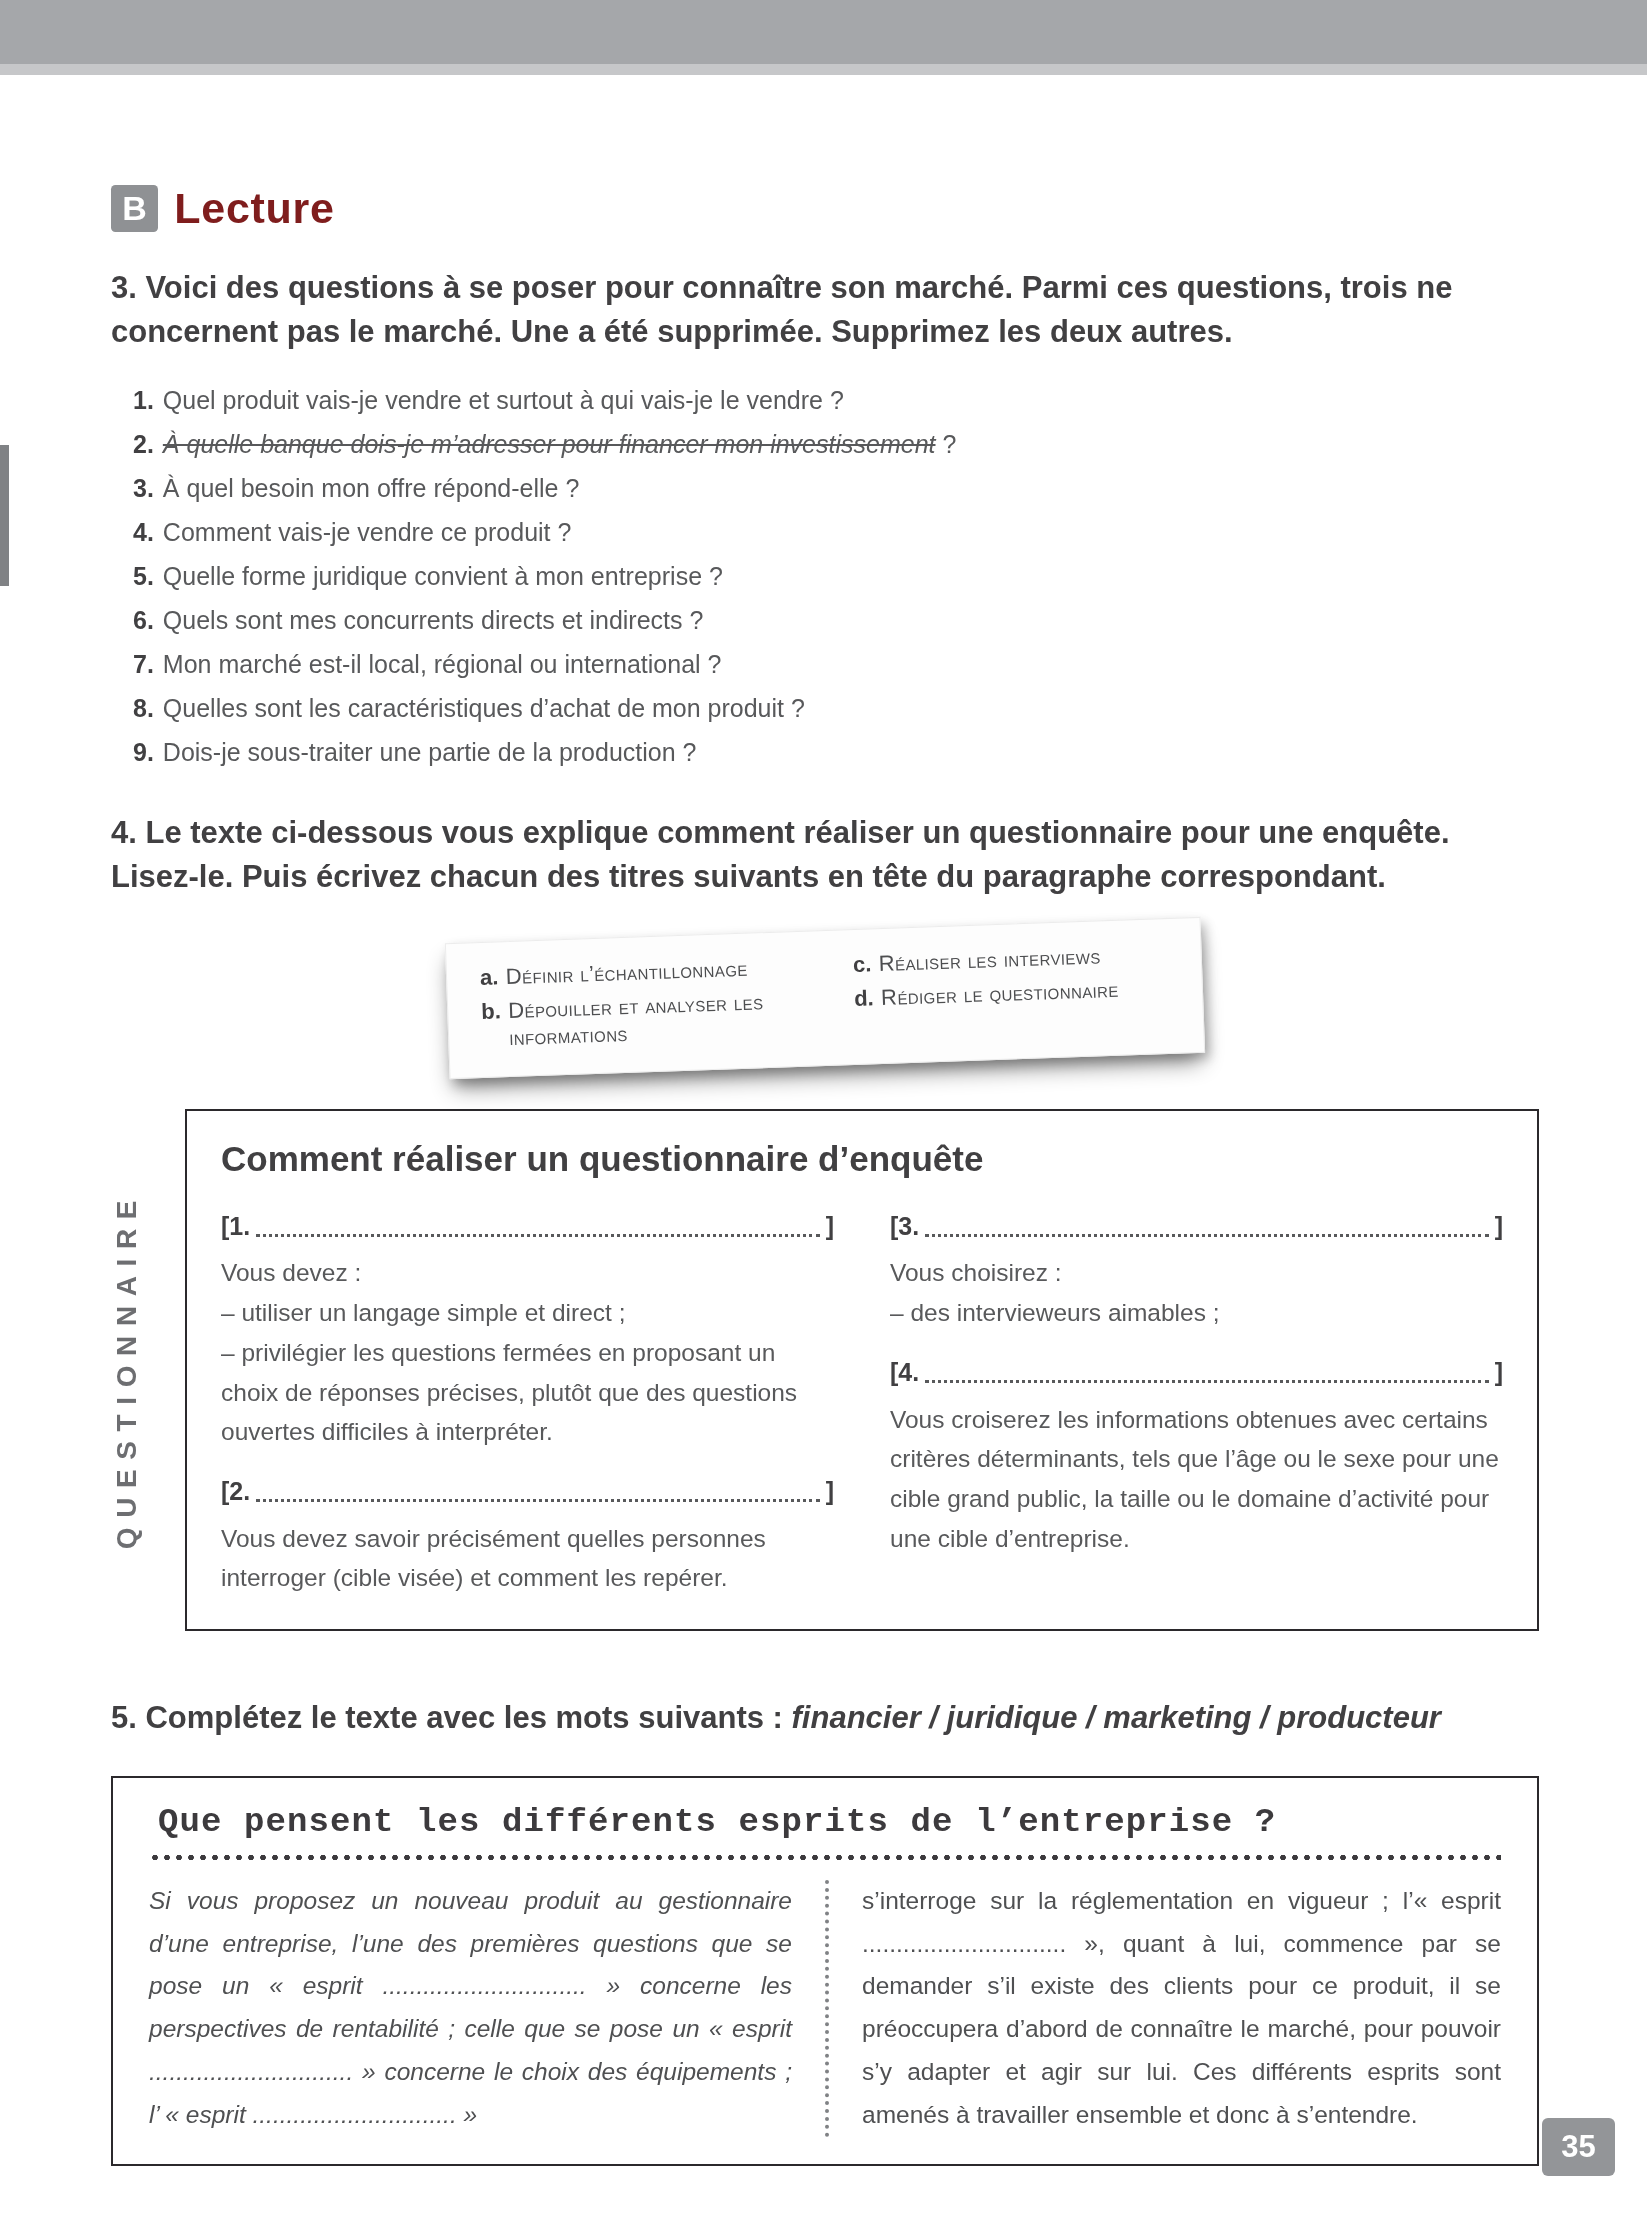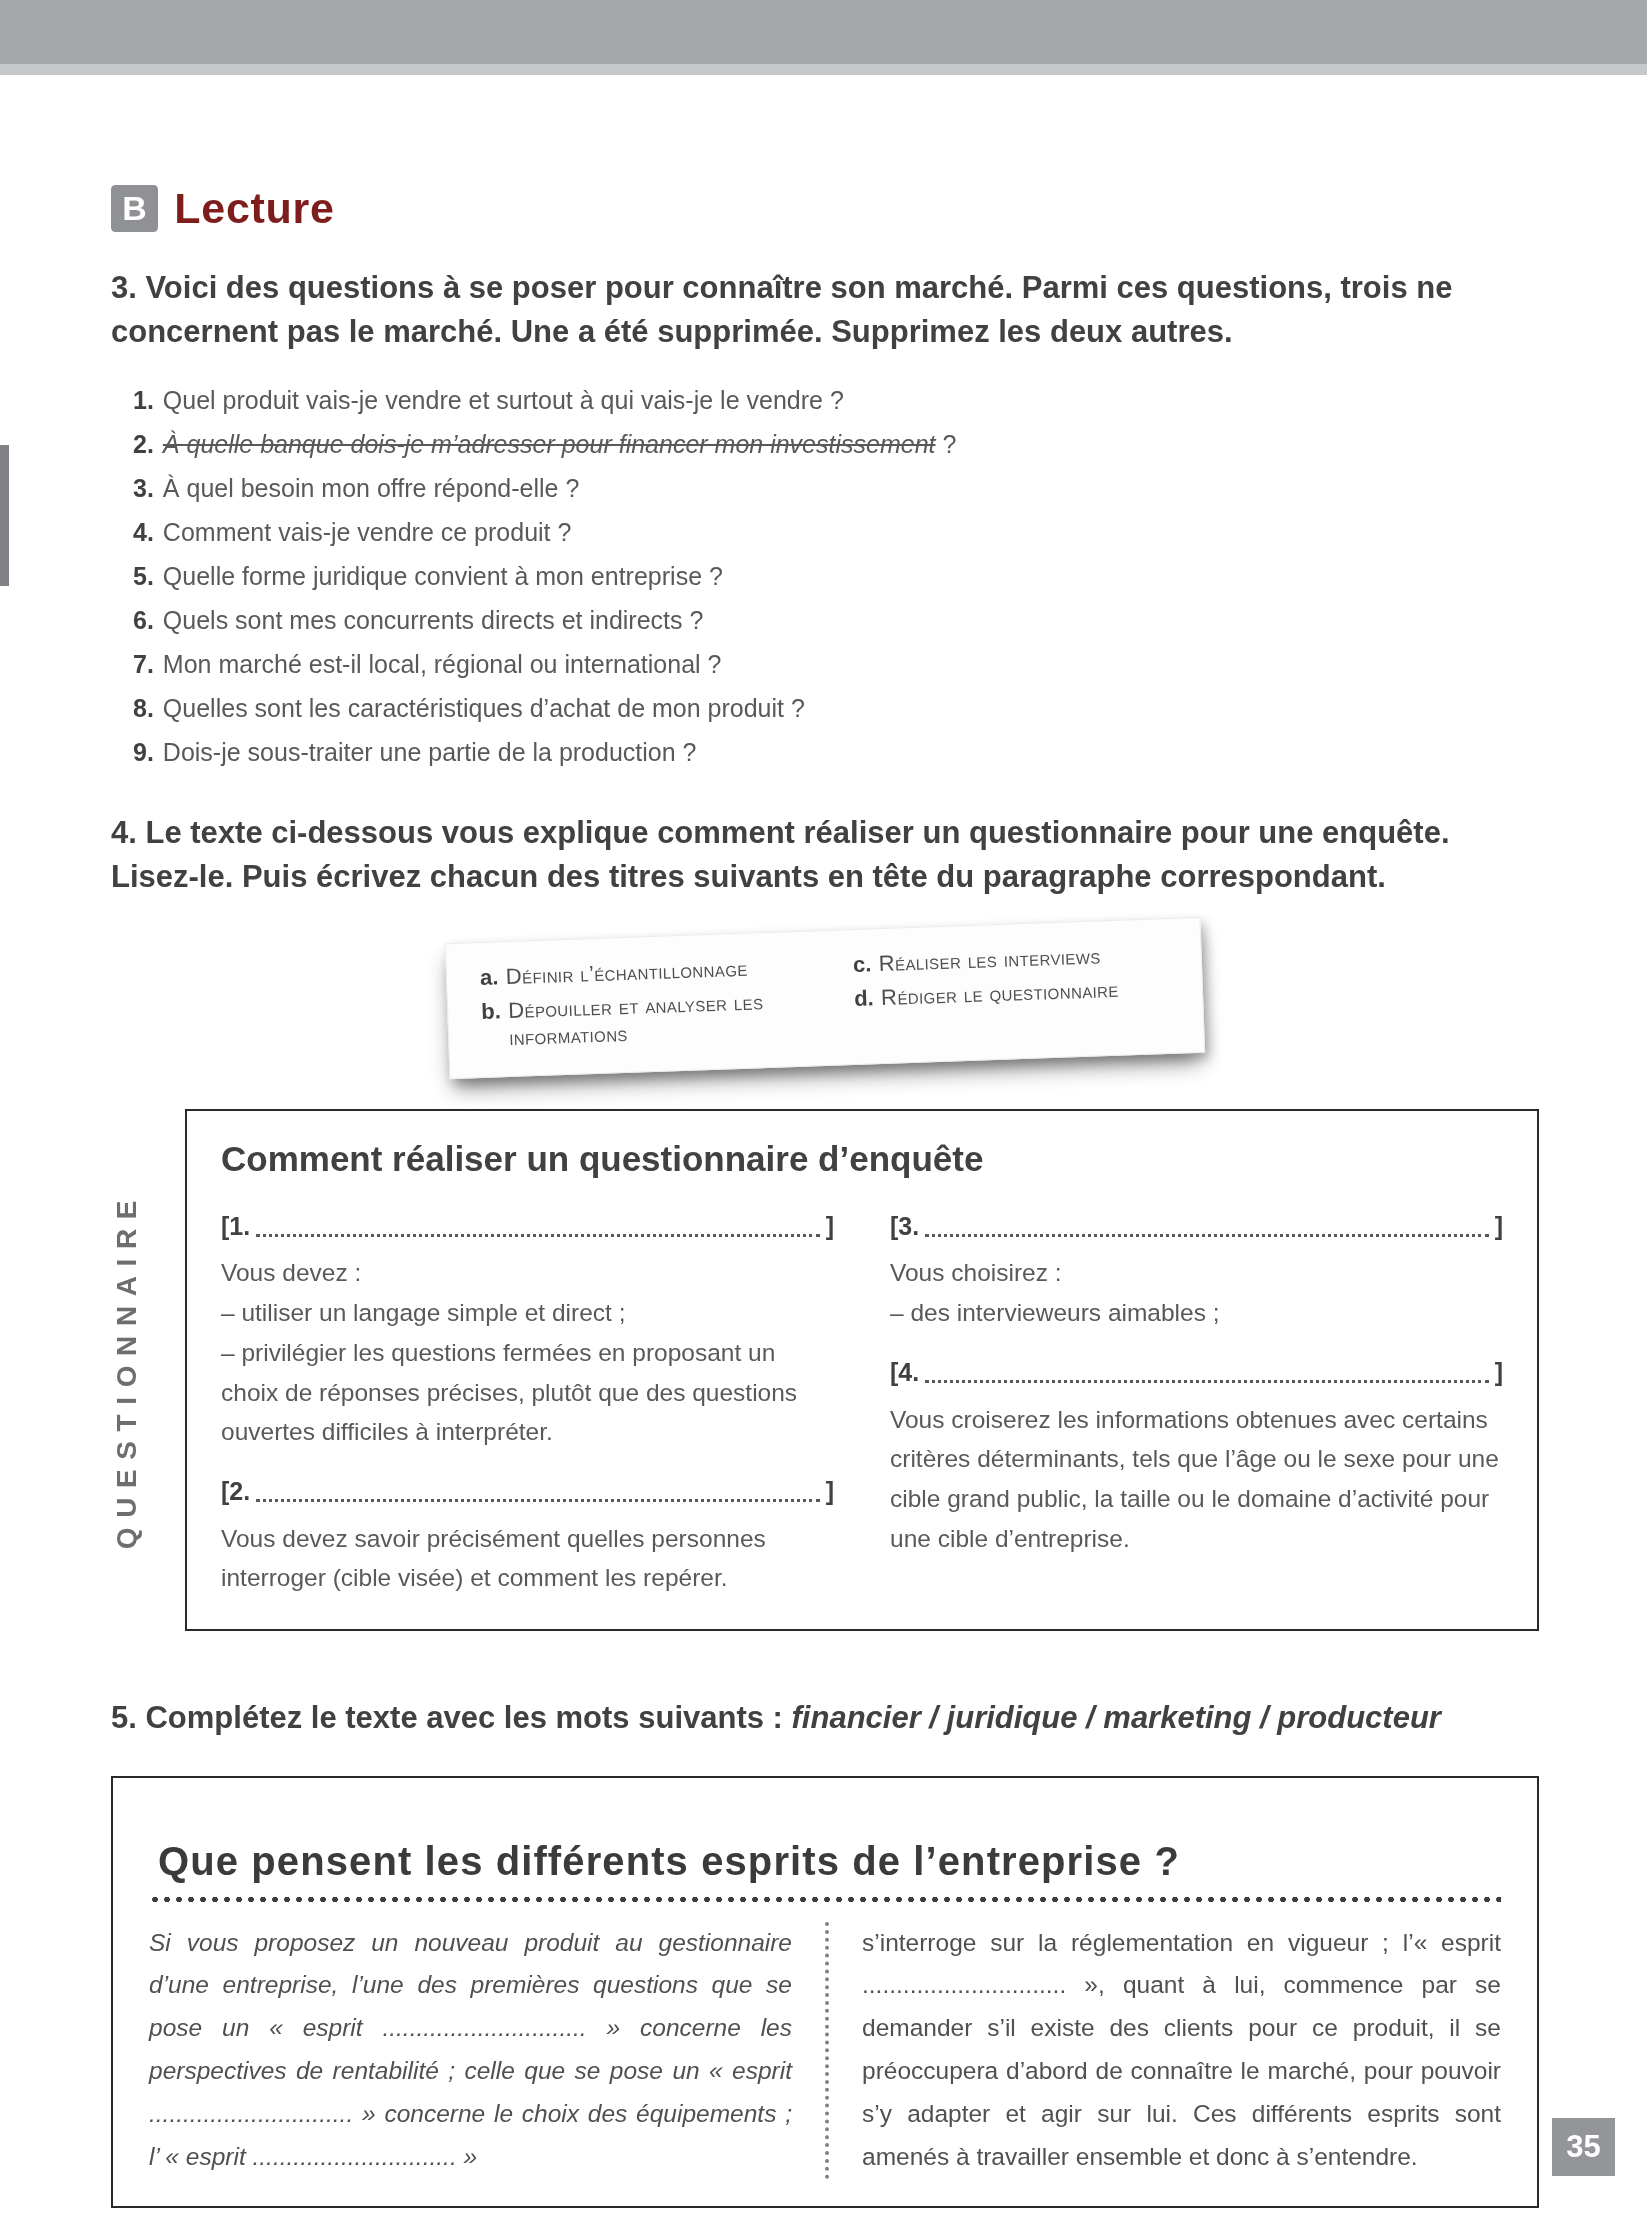--- a/index.html
+++ b/index.html
@@ -72,38 +72,38 @@
     border-bottom: 3px dotted #58595b;
   }
 
   
   .ex5 { margin-top: 65px; }
   .ex5 .words { font-style: italic; }
 
   
   .bottom-box { margin-top: 36px; border: 2.2px solid #2b292c; padding: 25px 36px 27px; background: #fff; }
   .bb-title {
-    font-family: Liberation Sans, sans-serif;
-    font-size: 40px; font-weight: bold; color: #3c3a3d;
-    letter-spacing: 1.1px; padding-left: 9px; line-height: 1.15; margin-top: 35px;
+    font-family: Liberation Mono, monospace;
+    font-size: 34px; font-weight: bold; color: #3c3a3d;
+    letter-spacing: 1.1px; padding-left: 9px; line-height: 1.15;
   }
   .bb-rule {
     margin-top: 10.4px; height: 9px;
     background-image: radial-gradient(circle, #3c3a3d 2.6px, transparent 3px);
     background-size: 12px 9px; background-repeat: repeat-x; background-position: left center;
   }
   .bb-columns { display: flex; margin-top: 18px; }
   .bb-col { width: 50%; font-size: 24.5px; line-height: 1.75; color: #4f5052; text-align: justify; }
   .bb-col.left { padding-right: 33px; font-style: italic; }
   .bb-col.right { padding-left: 33px; border-left: 4.4px dotted #808285; }
 
   
   .page-tab {
     position: absolute; right: 33px; top: 2118px;
-    width: 63px; height: 58px; background: #939598; border-radius: 0;
+    width: 73px; height: 58px; background: #939598; border-radius: 6px;
     color: #fff; font-size: 31px; font-weight: bold;
     display: flex; align-items: center; justify-content: center;
   }
 </style>
 </head>
 <body>
 
 <div class="top-band"></div>
 <div class="top-band-strip"></div>
 <div class="left-tab"></div>

